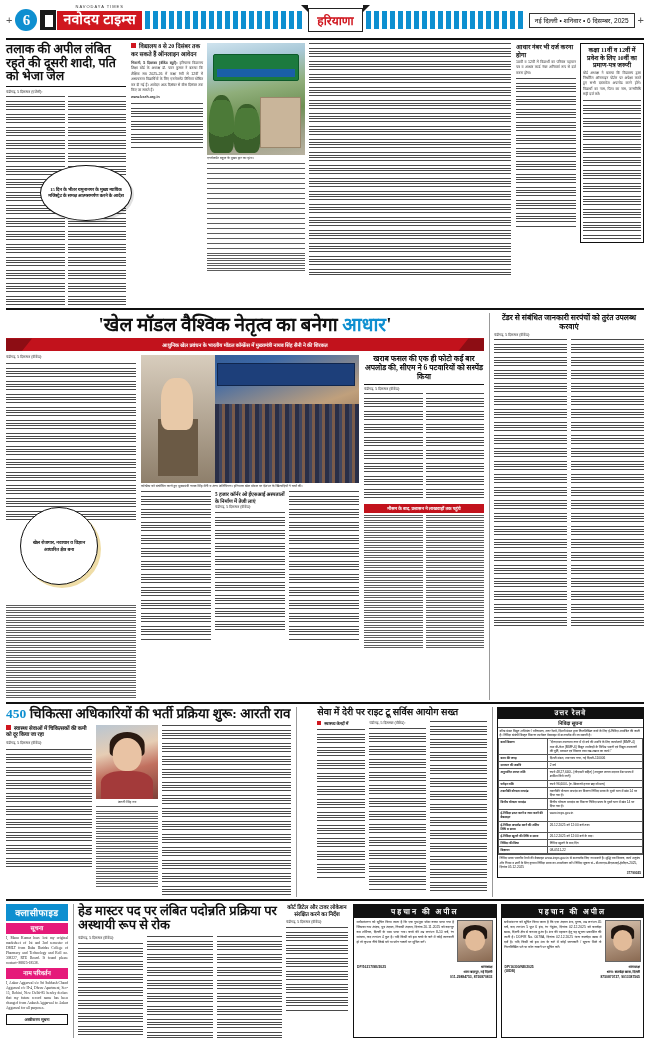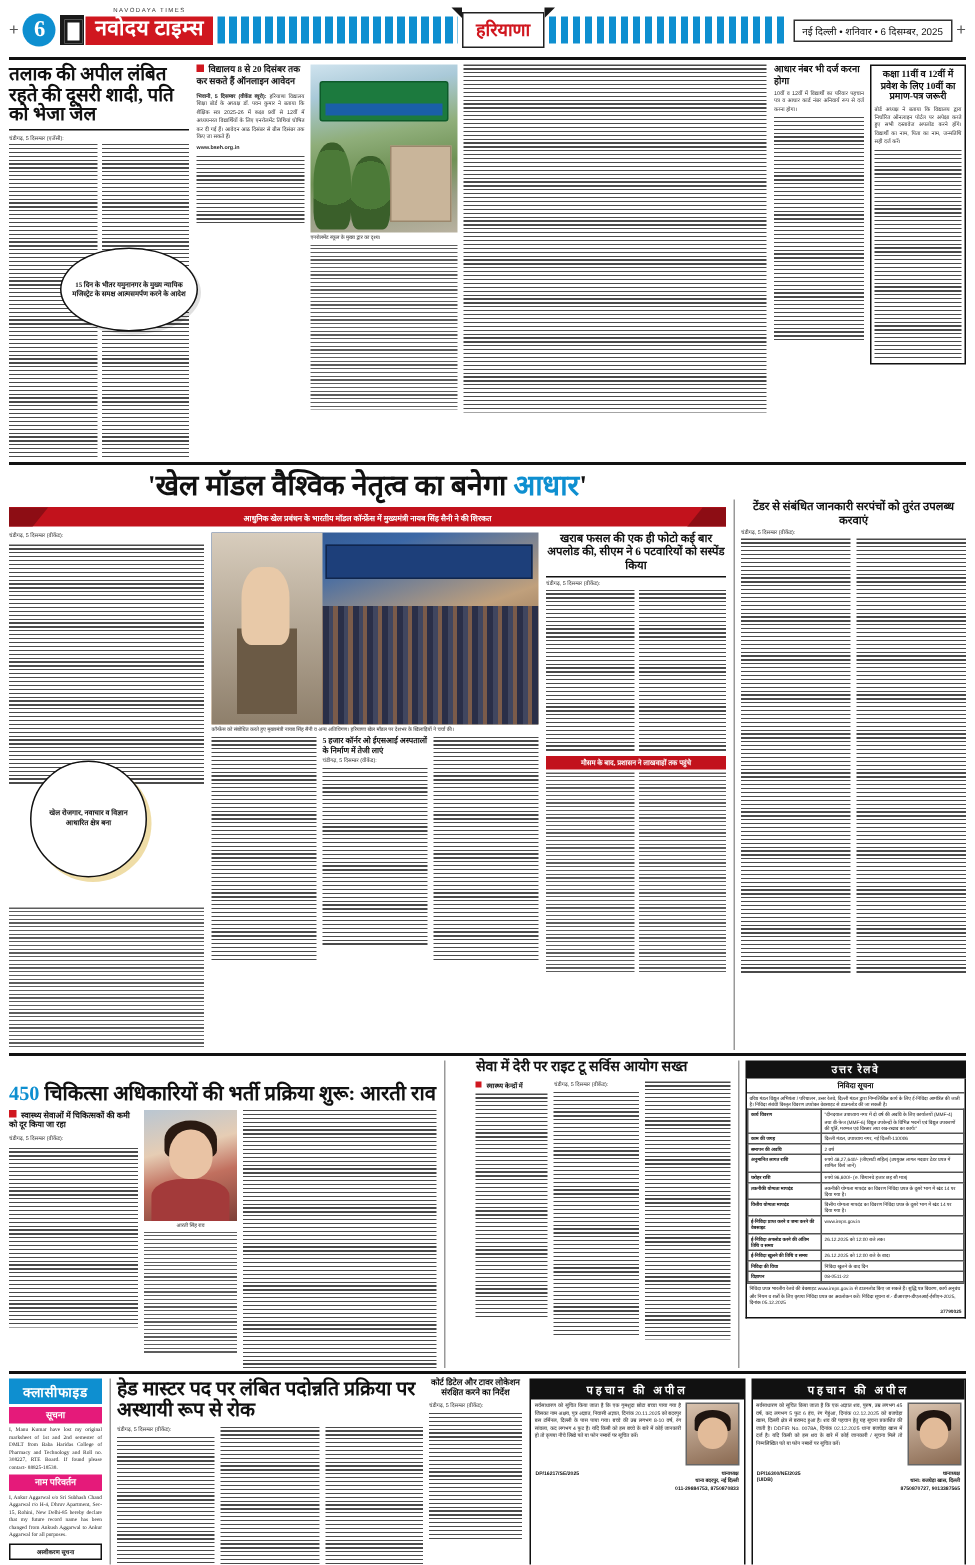--- a/index.html
+++ b/index.html
@@ -71,21 +71,21 @@
   .bigphoto .man{position:absolute;left:9%;bottom:42%;width:15%;height:40%;background:#e8c9a8;border-radius:40% 40% 20% 20%;}
   .bigphoto .crowd{position:absolute;right:0;bottom:0;width:66%;height:62%;background:repeating-linear-gradient(90deg,#2a2f48 0 4px,#40465f 4px 7px,#7a5b4a 7px 10px);}
   .bigphoto .banner{position:absolute;right:2%;top:6%;width:62%;height:16%;background:#1d3f7a;border:1px solid #10264d;}
 
   .subhead-s{font-size:5.2px;font-weight:bold;font-family:"Liberation Serif",serif;line-height:1.3;color:#111;}
   .redbar-s{background:#c2121c;color:#fff;font-size:4.6px;font-weight:bold;text-align:center;padding:1.5px 2px;font-family:"Liberation Serif",serif;}
 
   .circ-seal{width:78px;height:78px;border-radius:50%;background:#fff;border:1.5px solid #111;display:flex;align-items:center;justify-content:center;text-align:center;font-size:4.8px;font-weight:bold;font-family:"Liberation Serif",serif;line-height:1.5;padding:6px;box-sizing:border-box;box-shadow:3px 3px 0 rgba(220,180,60,.45);}
 
   
-  .bot-headline{font-size:13.5px;line-height:1.1;margin-top:15px;}
+  .bot-headline{font-size:13.5px;line-height:1.1;}
   .bot-headline2{font-size:9.5px;line-height:1.15;}
 
   .portrait{background:linear-gradient(165deg,#b9c6d2 0%,#e6cdb4 35%,#c1705f 60%,#7e4038 100%);position:relative;overflow:hidden;}
   .portrait .face{position:absolute;left:50%;top:18%;transform:translateX(-50%);width:46%;height:44%;background:#e9c3a4;border-radius:50% 50% 45% 45%;}
   .portrait .hair{position:absolute;left:50%;top:10%;transform:translateX(-50%);width:56%;height:34%;background:#2a1a12;border-radius:50% 50% 20% 20%;}
   .portrait .body{position:absolute;left:50%;bottom:0;transform:translateX(-50%);width:84%;height:38%;background:#a33a3a;border-radius:40% 40% 0 0;}
 
   .classified-h{background:#0e8fd0;color:#fff;text-align:center;font-size:9px;font-weight:bold;font-family:"Liberation Serif",serif;padding:2px;letter-spacing:.5px;}
   .classified-sub{background:#e51a7a;color:#fff;text-align:center;font-size:6px;font-weight:bold;font-family:"Liberation Serif",serif;padding:1.5px;margin:2px 0;}
   .cls-body{font-size:3.6px;line-height:1.4;text-align:justify;color:#222;font-family:"Liberation Serif",serif;}
@@ -248,21 +248,21 @@
                 <div style="height:135px;"></div>
               </div>
             <div style="flex:1;" class="greek light">
                 <div style="height:135px;"></div>
               </div>
           </div>
         </div>
       </div>
     </div>
 
-    <div style="width:155px;border-left:.5px solid #999;padding-left:4px;margin-top:20px;">
+    <div style="width:155px;border-left:.5px solid #999;padding-left:4px;">
       <div class="hl" style="font-size:7.6px;line-height:1.2;text-align:center;">टेंडर से संबंधित जानकारी सरपंचों को तुरंत उपलब्ध करवाएं</div>
       <div class="body-col" style="margin-top:2px;">चंडीगढ़, 5 दिसम्बर (वीकेंड):</div>
       <div style="display:flex;gap:4px;">
         <div style="flex:1;" class="greek">
             <div style="height:290px;"></div>
           </div>
         <div style="flex:1;" class="greek">
             <div style="height:290px;"></div>
           </div>
       </div>

